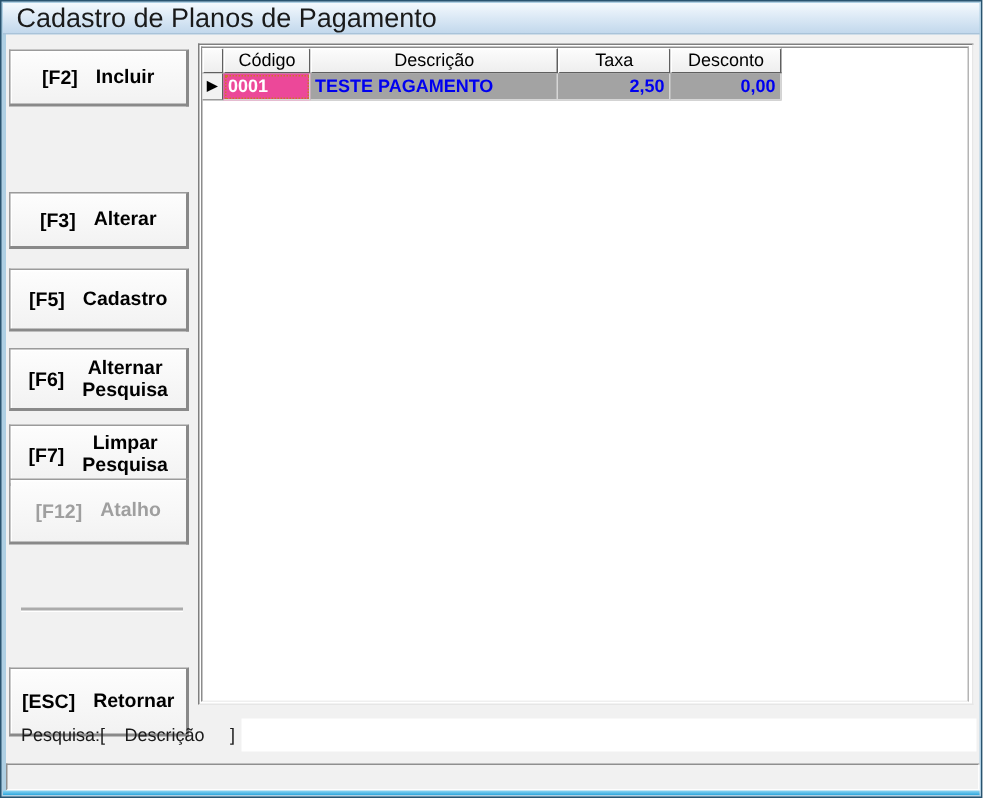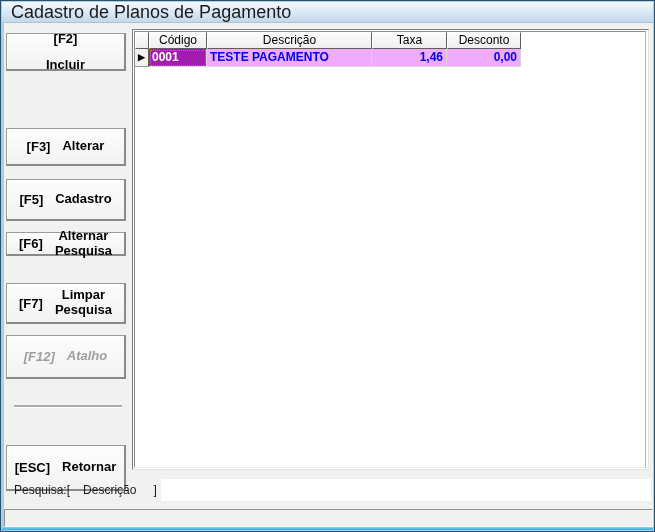--- a/index.html
+++ b/index.html
@@ -28,27 +28,27 @@
   .btn{
     position:absolute;left:2px;width:120px;
     background:linear-gradient(#fdfdfd,#f2f2f2);
     border:1px solid #9b9b9b;border-right:2px solid #898989;border-bottom:2px solid #898989;
     box-shadow:inset 1px 1px 0 #ffffff;
     display:flex;align-items:center;justify-content:center;gap:12px;
     font-weight:bold;font-size:13px;color:#000;cursor:default;
   }
   .btn .lbl{white-space:pre-line;text-align:center;line-height:1.15;}
   .btn.disabled{color:#9f9f9f;}
-  .b-f2{top:10px;height:38px;flex-direction:column;}
+  .b-f2{top:10px;height:38px;}
   .b-f3{top:57px;height:38px;margin-top:48px;}
   .b-f4{top:105px;height:38px;}
   .b-f5{top:156px;height:42px;}
-  .b-f6{top:209px;height:24px;}
+  .b-f6{top:209px;height:42px;}
   .b-f7{top:260px;height:41px;}
-  .b-f12{top:312px;height:44px;font-style:italic;}
+  .b-f12{top:296px;height:44px;}
   .b-esc{top:422px;height:46px;}
   .divider{
     position:absolute;left:10px;top:382px;width:108px;height:2px;
     background:#ababab;box-shadow:0 1px 0 #ffffff;
   }
   
   .panel{
     position:absolute;left:128px;top:6px;width:517px;height:441px;
     background:#ffffff;
     border:1px solid;border-color:#7f7f7f #e6e6e6 #e6e6e6 #7f7f7f;
@@ -62,28 +62,28 @@
   .ghc{
     background:linear-gradient(#fcfcfc,#eeeeee);
     border-top:1px solid #ffffff;border-left:1px solid #ffffff;
     border-right:1px solid #5f5f5f;border-bottom:1px solid #5f5f5f;
     font-weight:normal;font-size:12px;color:#000;text-align:center;line-height:14px;
     overflow:hidden;white-space:nowrap;
   }
   .gr{display:flex;height:18px;font-weight:bold;font-size:12px;color:#0000f0;}
   .gc{
     border-right:1px solid #d6d6d6;border-bottom:1px solid #d6d6d6;
-    line-height:16px;padding:0 3px;overflow:hidden;white-space:nowrap;background:#f0abfc;
+    line-height:16px;padding:0 3px;overflow:hidden;white-space:nowrap;background:#a3a3a3;
   }
   .gc.ind{
     background:#f2f2f2;border-right:1px solid #5f5f5f;border-bottom:1px solid #9a9a9a;
     color:#000;text-align:center;padding:0;font-size:9px;line-height:16px;
   }
   .gc.sel{
-    background:#a21caf;color:#ffffff;
+    background:#ec4899;color:#ffffff;
     outline:1px dotted #c9762c;outline-offset:-2px;
   }
   .num{text-align:right;}
   .w-ind{width:14px;}
   .w-cod{width:58px;}
   .w-des{width:165px;}
   .w-tax{width:75px;}
   .w-dsc{width:74px;}
   
   .search-row{
@@ -161,21 +161,21 @@
           <div class="ghc w-cod">Código</div>
           <div class="ghc w-des">Descrição</div>
           <div class="ghc w-tax">Taxa</div>
           <div class="ghc w-dsc">Desconto</div>
         </div>
 
         <div class="gr">
           <div class="gc ind w-ind">▶</div>
           <div class="gc sel w-cod">0001</div>
           <div class="gc w-des">TESTE PAGAMENTO</div>
-          <div class="gc num w-tax">1,46</div>
+          <div class="gc num w-tax">2,50</div>
           <div class="gc num w-dsc">0,00</div>
         </div>
 
       </div>
     </div>
 
     <div class="search-row">
       <div class="search-label">
         <span class="sp-prefix">Pesquisa:[</span>
         <span class="sp-field">Descrição</span>

